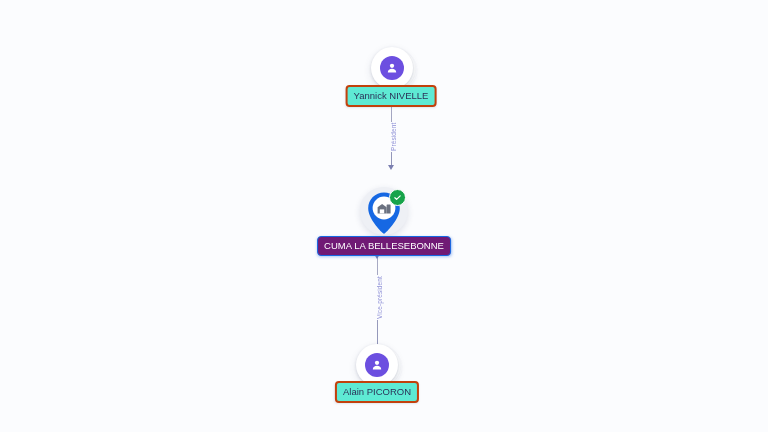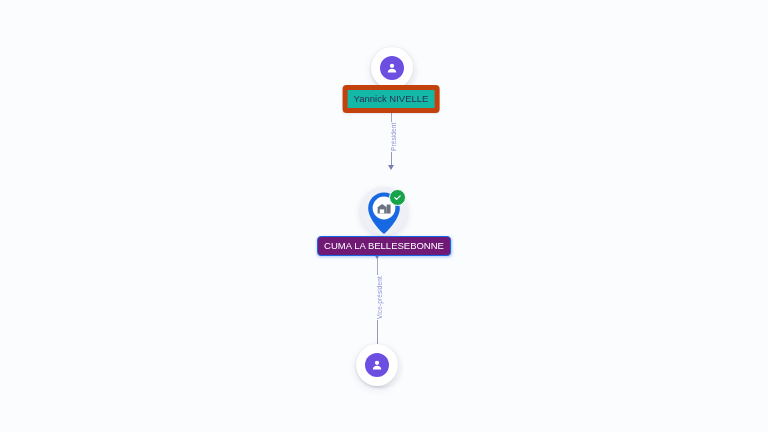--- a/index.html
+++ b/index.html
@@ -118,23 +118,23 @@
   .node-label {
     position: absolute;
     font-size: 9.5px;
     line-height: 13px;
     padding: 2px 6px 3px;
     border-radius: 4px;
     white-space: nowrap;
     transform: translateX(-50%);
   }
   .node-label.person {
-    background: #14b8a6;
+    background: #5eead4;
     color: #2b3258;
-    border: 5px solid #c2410c;
+    border: 2px solid #c2410c;
     box-shadow: 0 1px 2px rgba(40,45,90,.10);
   }
   .node-label.company {
     background: #701a75;
     color: #ffffff;
     border: 1px solid #1668e3;
     box-shadow: 0 1px 3px rgba(22,104,227,.35);
   }
 </style>
 </head>
@@ -189,14 +189,15 @@
     <div class="person-card stack-b"></div>
     <div class="person-card stack-a"></div>
     <div class="person-card"></div>
     <div class="person-avatar">
       <svg width="14" height="14" viewBox="0 0 24 24" aria-hidden="true">
         <circle cx="12" cy="8.3" r="3.7" fill="#ffffff"></circle>
         <path d="M4.8 19.6c0-4.0 3.3-6.2 7.2-6.2s7.2 2.2 7.2 6.2z" fill="#ffffff"></path>
       </svg>
     </div>
   </div>
+  <div class="node-label person" style="left:377px; top:381px;">Alain PICORON</div>
 
 </div>
 
 </body></html>

